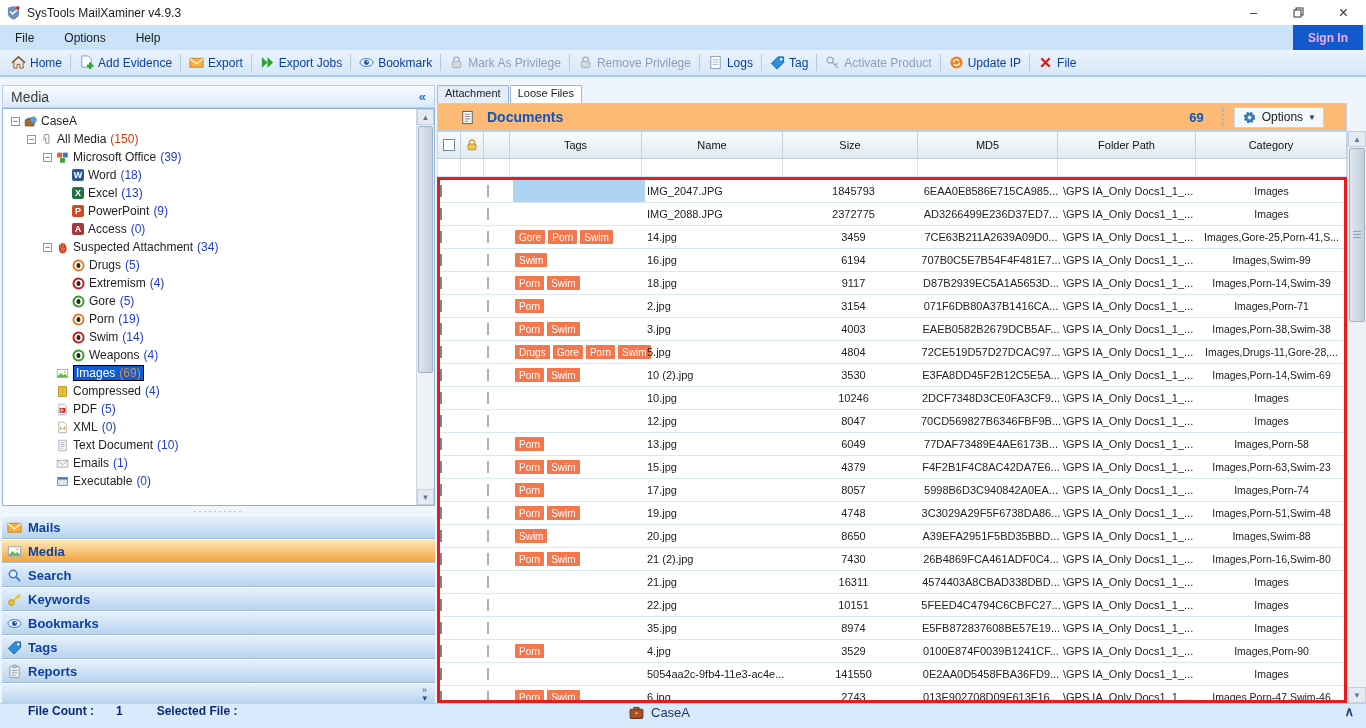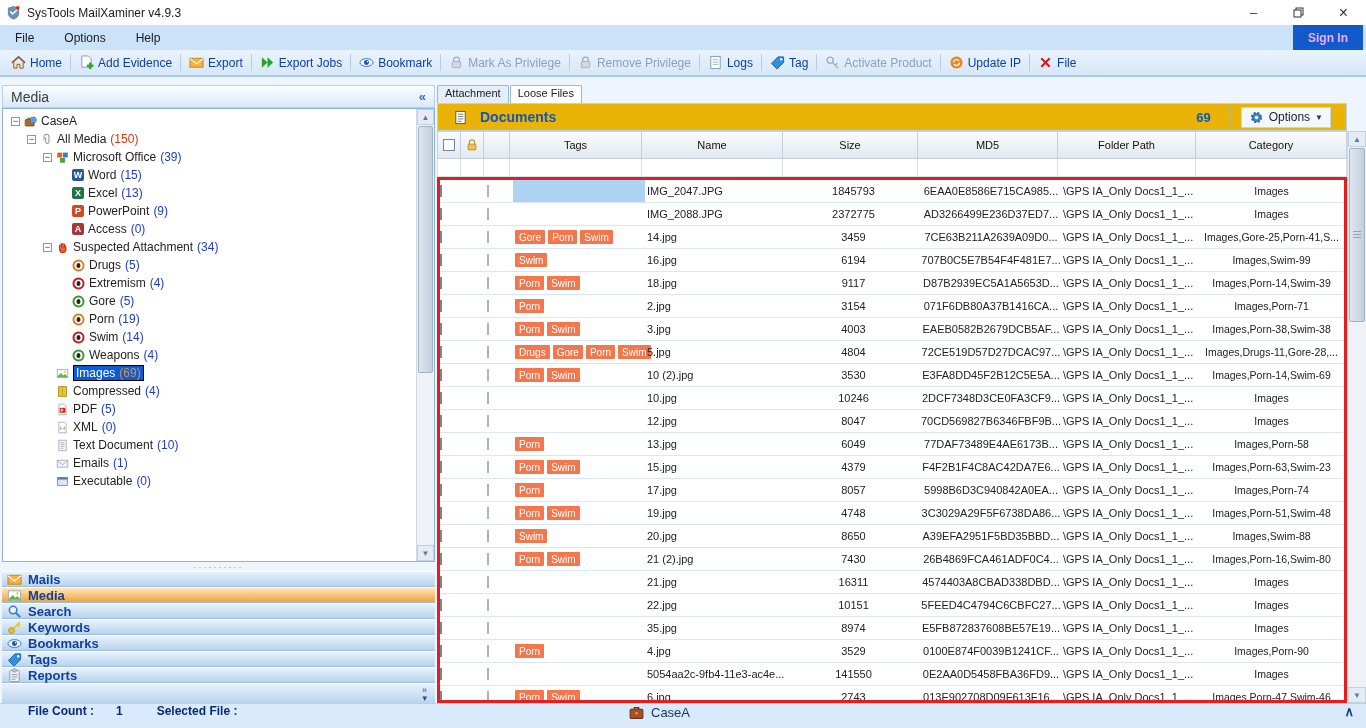--- a/index.html
+++ b/index.html
@@ -37,29 +37,29 @@
   .t-count-blue{color:#1f3bd1;}
   .t-count-red{color:#d2380c;}
   .tree-sel{background:#0d5bd6;border:1px solid #000;color:#fff;padding:0 2px;display:inline-flex;gap:4px;}
   .tree-sel .t-count-blue,.tree-sel .t-count-red{color:#e2902f;}
   .tree-scroll{position:absolute;right:0;top:0;bottom:0;width:17px;background:#eef2f7;border-left:1px solid #d0d8e2;display:flex;flex-direction:column;align-items:stretch;}
   .sb-btn{height:16px;display:flex;align-items:center;justify-content:center;font-size:8px;color:#5a7aa0;background:#e4ebf3;border:1px solid #c3d1df;box-sizing:border-box;}
   .sb-thumb{margin:1px;background:linear-gradient(90deg,#dfe7f0,#c2cfdc);border:1px solid #9fb2c6;border-radius:2px;}
   .tree-thumb{height:245px;}
   .sb-fill{flex:1;}
   .splitter{height:9px;flex:0 0 9px;display:flex;align-items:center;justify-content:center;color:#7e96b0;font-size:9px;letter-spacing:2px;}
-  .nav-item{height:16px;flex:0 0 26px;background:linear-gradient(#e7f1fb,#b9d4ee);border-top:1px solid #fff;border-bottom:1px solid #9fbdda;display:flex;align-items:center;gap:6px;padding:0 5px;color:#0f419c;font-weight:bold;font-size:13px;box-sizing:border-box;}
+  .nav-item{height:24px;flex:0 0 26px;background:linear-gradient(#e7f1fb,#b9d4ee);border-top:1px solid #fff;border-bottom:1px solid #9fbdda;display:flex;align-items:center;gap:6px;padding:0 5px;color:#0f419c;font-weight:bold;font-size:13px;box-sizing:border-box;}
   .nav-item.active{background:linear-gradient(#fde7b9,#f2a43e);}
   .nav-footer{height:20px;flex:0 0 20px;background:linear-gradient(#e7f1fb,#b9d4ee);border-top:1px solid #fff;display:flex;flex-direction:column;align-items:flex-end;justify-content:center;padding-right:8px;color:#20508f;font-size:9px;line-height:8px;box-sizing:border-box;}
   
   .right{flex:1;display:flex;flex-direction:column;padding:8px 19px 0 0;margin-left:2px;position:relative;box-sizing:border-box;}
   .tabbar{height:18px;flex:0 0 18px;display:flex;gap:1px;}
   .tab{padding:1px 7px 0 7px;background:#e4eefa;border:1px solid #98b8d6;border-bottom:none;border-radius:2px 2px 0 0;font-size:11px;color:#222;}
   .tab.active{background:#fff;}
-  .doc-header{height:28px;flex:0 0 28px;background:#eab308;border:1px solid #b9d2ea;display:flex;align-items:center;padding:0 15px;box-sizing:border-box;}
+  .doc-header{height:28px;flex:0 0 28px;background:#fdba74;border:1px solid #b9d2ea;display:flex;align-items:center;padding:0 22px;box-sizing:border-box;}
   .doc-title{color:#1156be;font-weight:bold;font-size:14px;margin-left:12px;}
   .doc-count{margin-left:auto;color:#1156be;font-weight:bold;font-size:13px;}
   .dotted-sep{height:20px;border-left:2px dotted #9fb8d2;margin:0 10px 0 18px;}
   .options-btn{display:flex;align-items:center;gap:5px;border:1px solid #c2d4e8;background:#f3f8fd;padding:2px 7px;font-size:12px;color:#222;}
   .opt-caret{font-size:8px;color:#333;}
   .grid{--cols:24px 23px 26px 132px 141px 135px 140px 138px 1fr;}
   .grid-head{display:grid;grid-template-columns:var(--cols);height:28px;flex:0 0 28px;}
   .h-cell{background:linear-gradient(#fafcfe,#e2e9f1);border:1px solid #c3d1df;border-left:none;display:flex;align-items:center;justify-content:center;font-size:11px;color:#111;box-sizing:border-box;}
   .h-cell:first-child{border-left:1px solid #c3d1df;}
   .filter-row{display:grid;grid-template-columns:var(--cols);height:18px;flex:0 0 18px;}
@@ -287,21 +287,21 @@
                   <rect x="5" y="8.5" width="6" height="6" fill="#4ca13e"></rect>
                 </svg>
               </span>
               <span>Microsoft Office</span>
               <span class="t-count-blue">(39)</span>
             </div>
             <div class="tree-item" style="padding-left: 52px;">
               <span class="exp-spacer"></span>
               <span class="letter-ico" style="background: rgb(43, 87, 154);">W</span>
               <span>Word</span>
-              <span class="t-count-blue">(15)</span>
+              <span class="t-count-blue">(18)</span>
             </div>
             <div class="tree-item" style="padding-left: 52px;">
               <span class="exp-spacer"></span>
               <span class="letter-ico" style="background: rgb(33, 115, 70);">X</span>
               <span>Excel</span>
               <span class="t-count-blue">(13)</span>
             </div>
             <div class="tree-item" style="padding-left: 52px;">
               <span class="exp-spacer"></span>
               <span class="letter-ico" style="background: rgb(210, 71, 38);">P</span>

